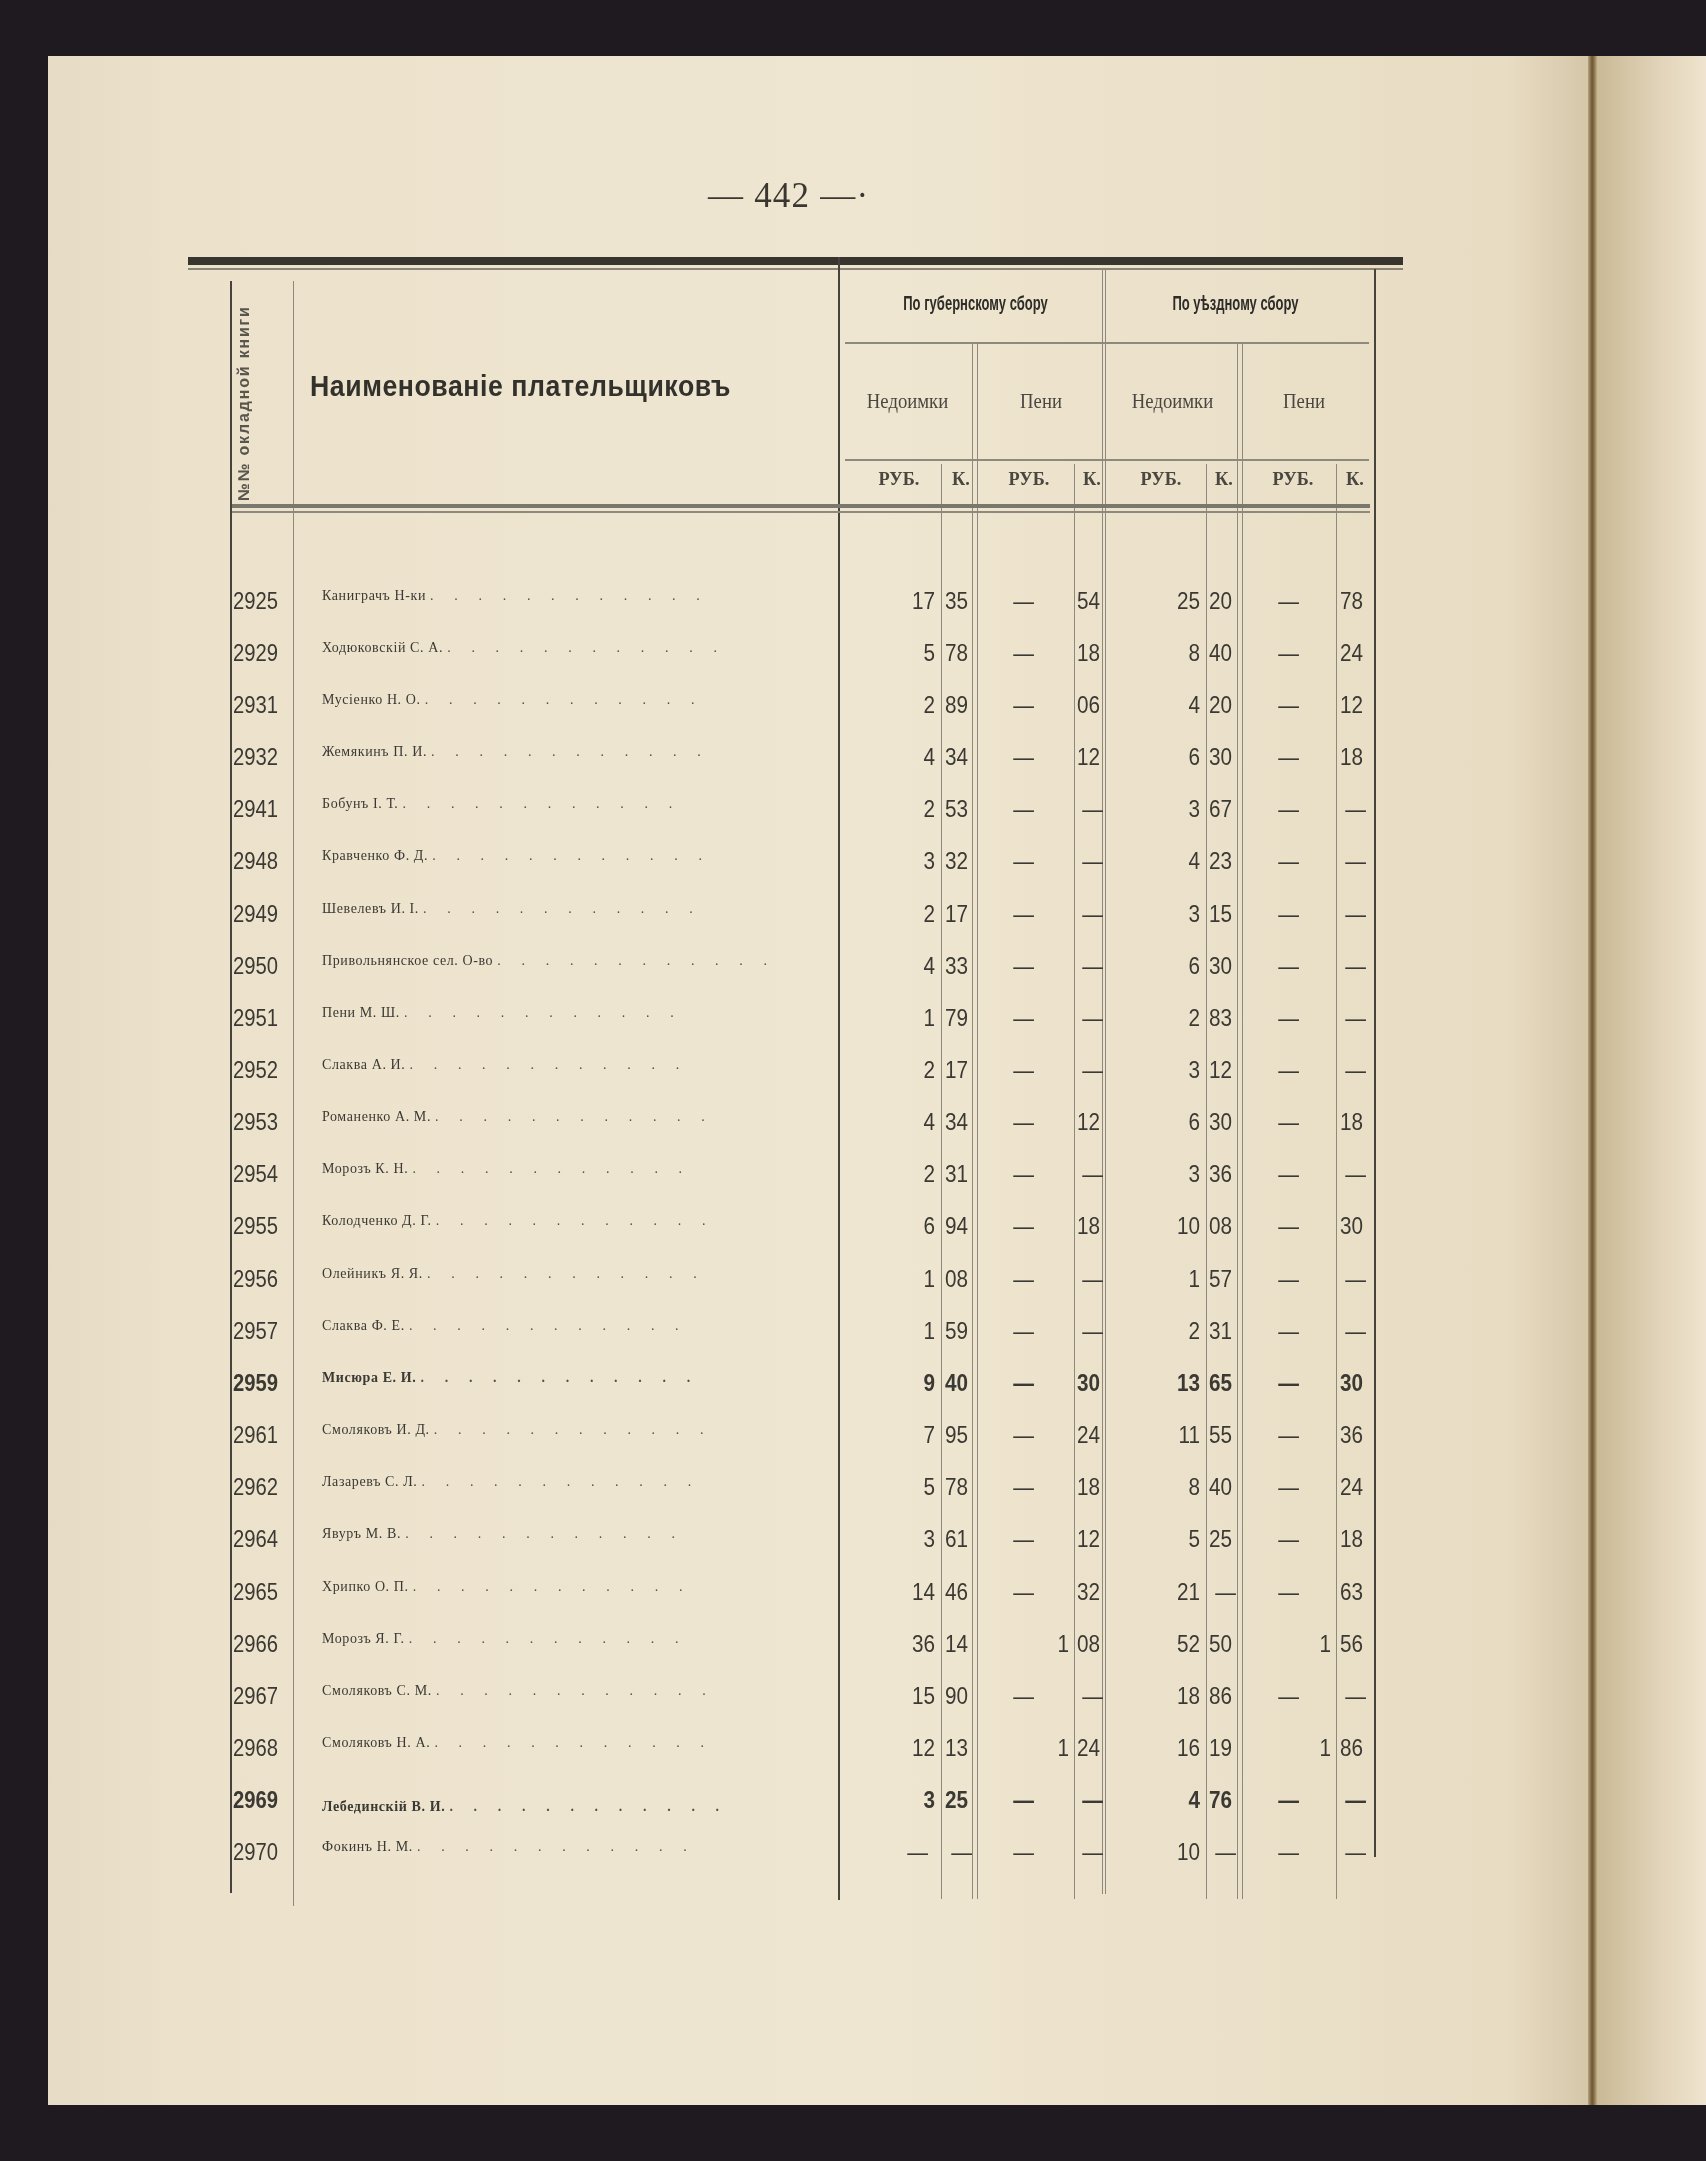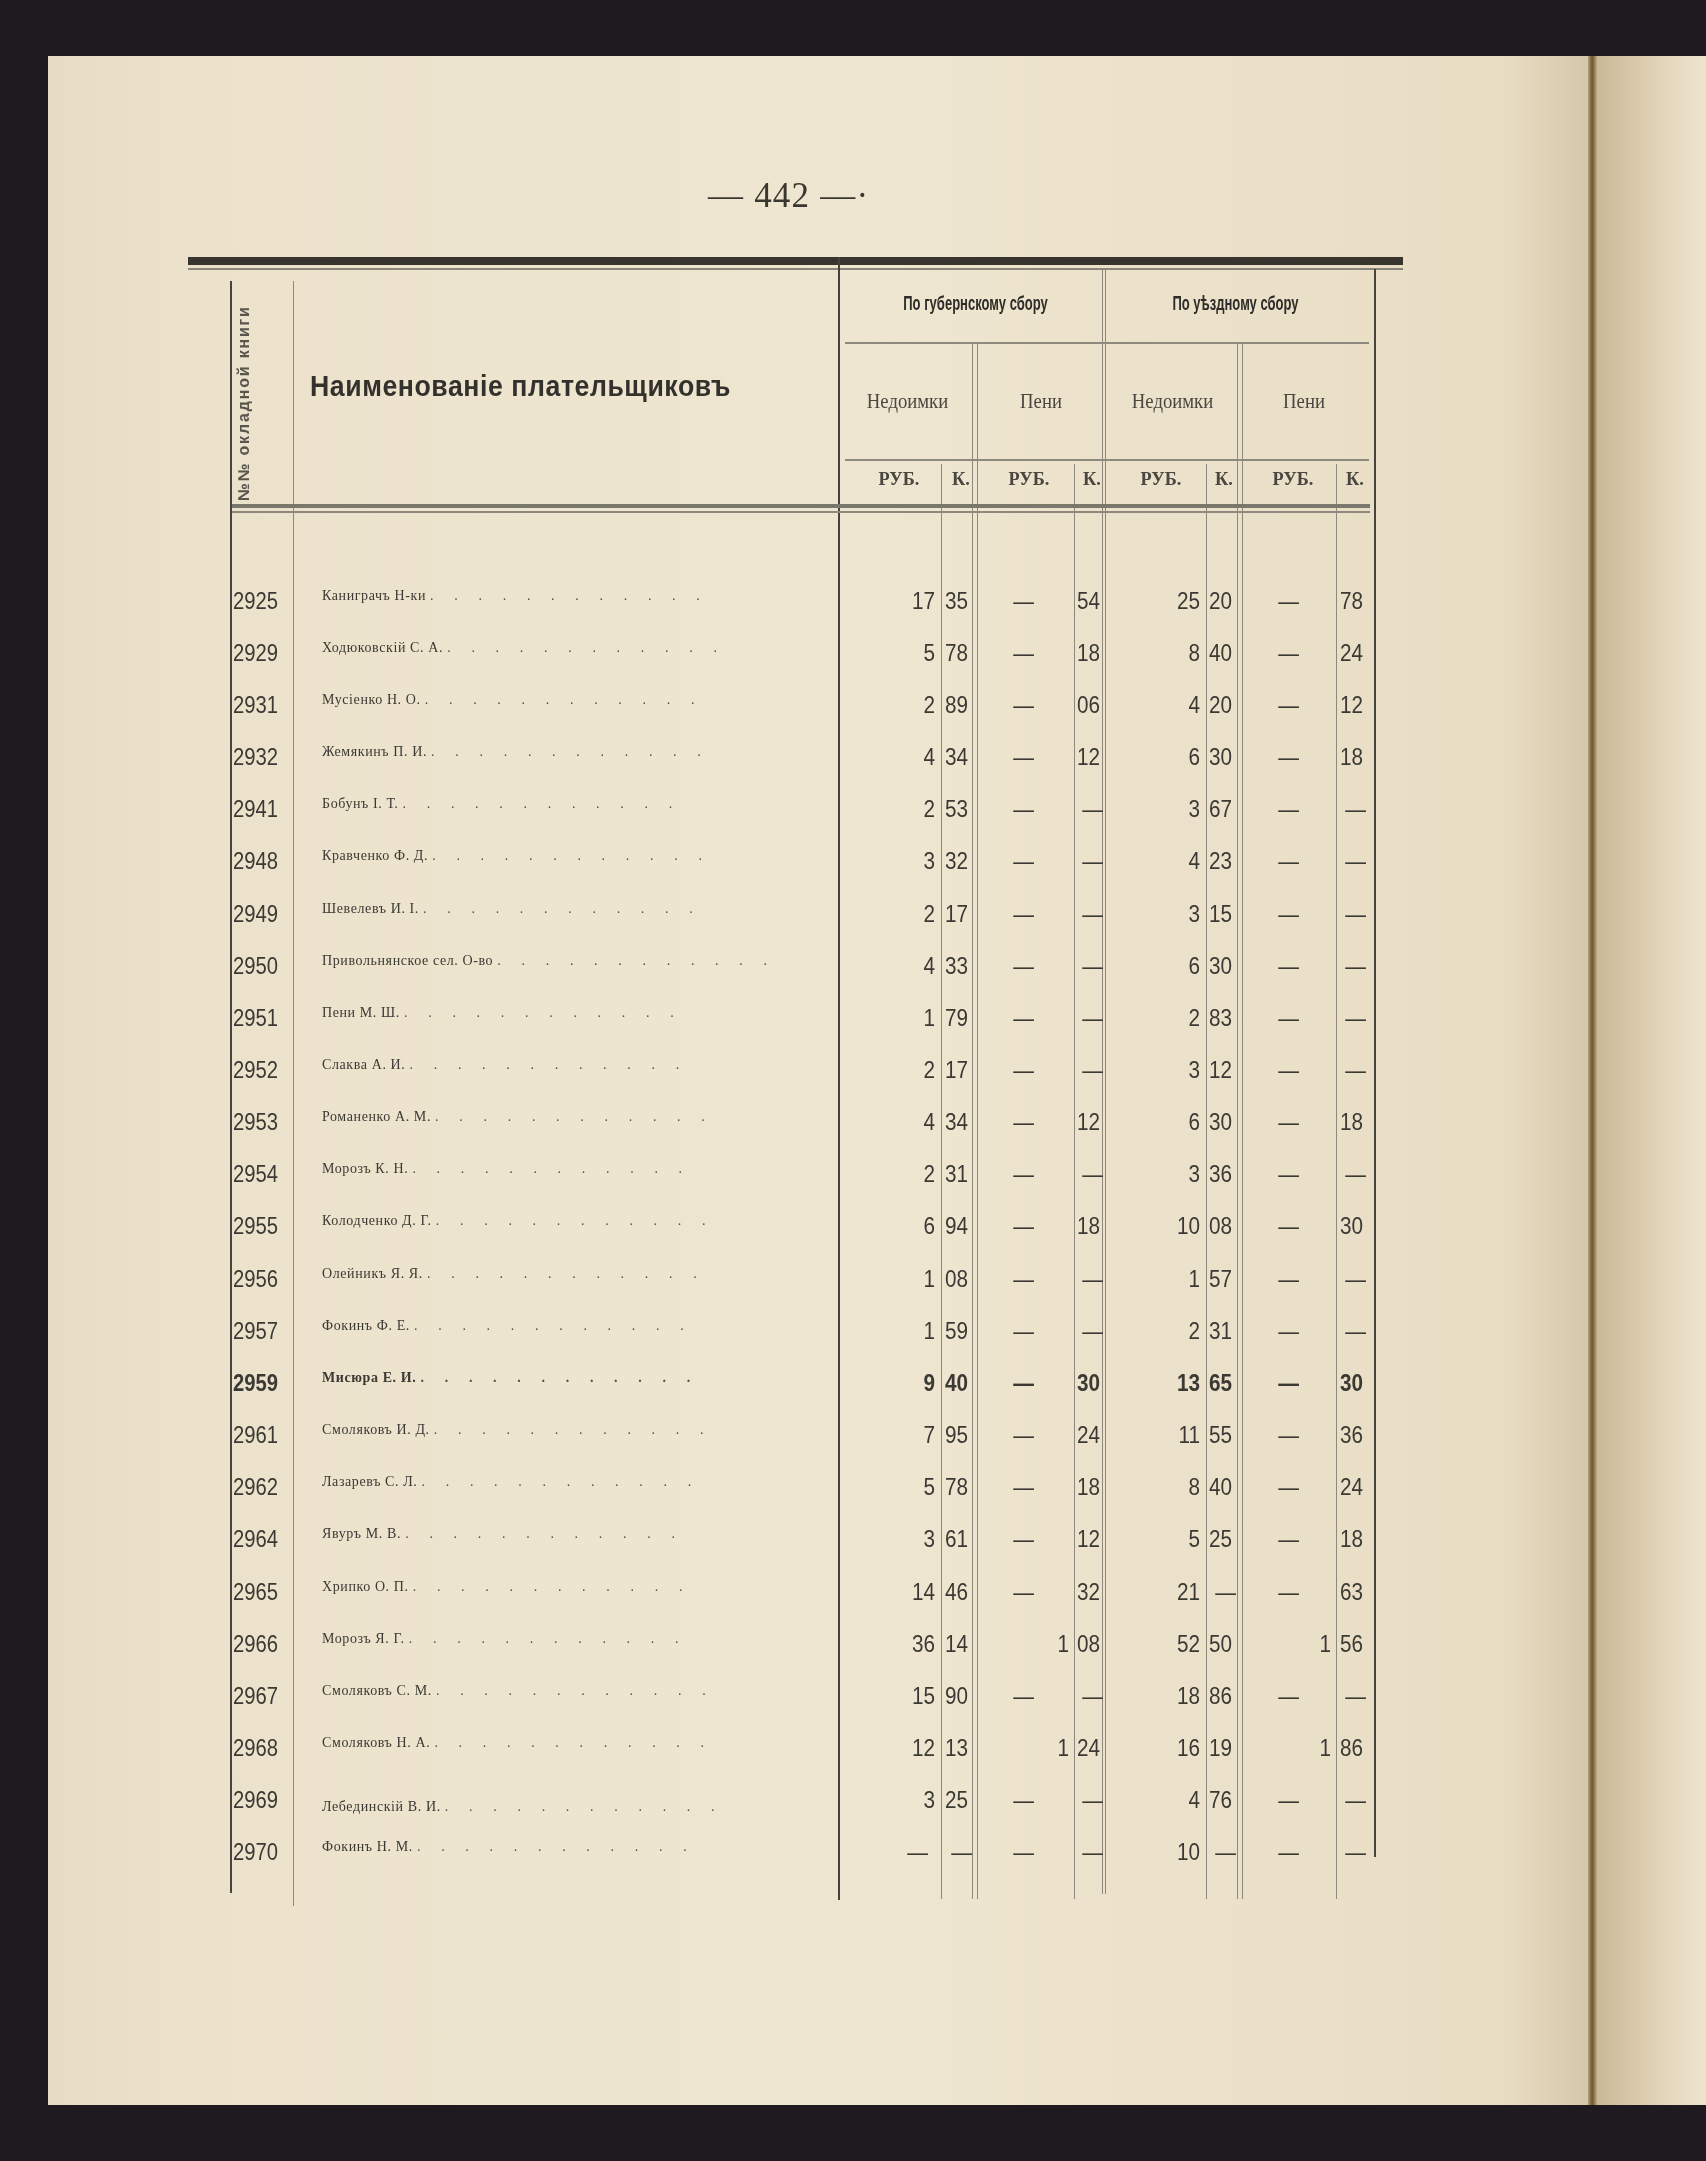--- a/index.html
+++ b/index.html
@@ -311,21 +311,21 @@
       <div class="cell-val k" style="left: 945px;">08</div>
       <div class="cell-val dash" style="left: 999px; width: 49px;">—</div>
       <div class="cell-val dash" style="left: 1068px; width: 49px;">—</div>
       <div class="cell-val" style="left: 1127px; width: 73px;">1</div>
       <div class="cell-val k" style="left: 1209px;">57</div>
       <div class="cell-val dash" style="left: 1264px; width: 49px;">—</div>
       <div class="cell-val dash" style="left: 1331px; width: 49px;">—</div>
     </div>
     <div class="row" style="top: 1318px;">
       <div class="cell-num">2957</div>
-      <div class="cell-name" style="width: 507px; overflow: hidden;"><span>Фокинъ Ф. Е.</span> <span class="dots">. . . . . . . . . . . .</span></div>
+      <div class="cell-name" style="width: 507px; overflow: hidden;"><span>Слаква Ф. Е.</span> <span class="dots">. . . . . . . . . . . .</span></div>
       <div class="cell-val" style="left: 862px; width: 73px;">1</div>
       <div class="cell-val k" style="left: 945px;">59</div>
       <div class="cell-val dash" style="left: 999px; width: 49px;">—</div>
       <div class="cell-val dash" style="left: 1068px; width: 49px;">—</div>
       <div class="cell-val" style="left: 1127px; width: 73px;">2</div>
       <div class="cell-val k" style="left: 1209px;">31</div>
       <div class="cell-val dash" style="left: 1264px; width: 49px;">—</div>
       <div class="cell-val dash" style="left: 1331px; width: 49px;">—</div>
     </div>
     <div class="row" style="top: 1370px; font-weight: bold;">
@@ -417,21 +417,21 @@
       <div class="cell-name" style="width: 507px; overflow: hidden;"><span>Смоляковъ Н. А.</span> <span class="dots">. . . . . . . . . . . .</span></div>
       <div class="cell-val" style="left: 862px; width: 73px;">12</div>
       <div class="cell-val k" style="left: 945px;">13</div>
       <div class="cell-val" style="left: 996px; width: 73px;">1</div>
       <div class="cell-val k" style="left: 1077px;">24</div>
       <div class="cell-val" style="left: 1127px; width: 73px;">16</div>
       <div class="cell-val k" style="left: 1209px;">19</div>
       <div class="cell-val" style="left: 1258px; width: 73px;">1</div>
       <div class="cell-val k" style="left: 1340px;">86</div>
     </div>
-    <div class="row" style="top: 1787px;">
+    <div class="row" style="top: 1787px; font-weight: bold;">
       <div class="cell-num">2969</div>
       <div class="cell-name" style="width: 507px; overflow: hidden; margin-top: 12px;"><span>Лебединскій В. И.</span> <span class="dots">. . . . . . . . . . . .</span></div>
       <div class="cell-val" style="left: 862px; width: 73px;">3</div>
       <div class="cell-val k" style="left: 945px;">25</div>
       <div class="cell-val dash" style="left: 999px; width: 49px;">—</div>
       <div class="cell-val dash" style="left: 1068px; width: 49px;">—</div>
       <div class="cell-val" style="left: 1127px; width: 73px;">4</div>
       <div class="cell-val k" style="left: 1209px;">76</div>
       <div class="cell-val dash" style="left: 1264px; width: 49px;">—</div>
       <div class="cell-val dash" style="left: 1331px; width: 49px;">—</div>

